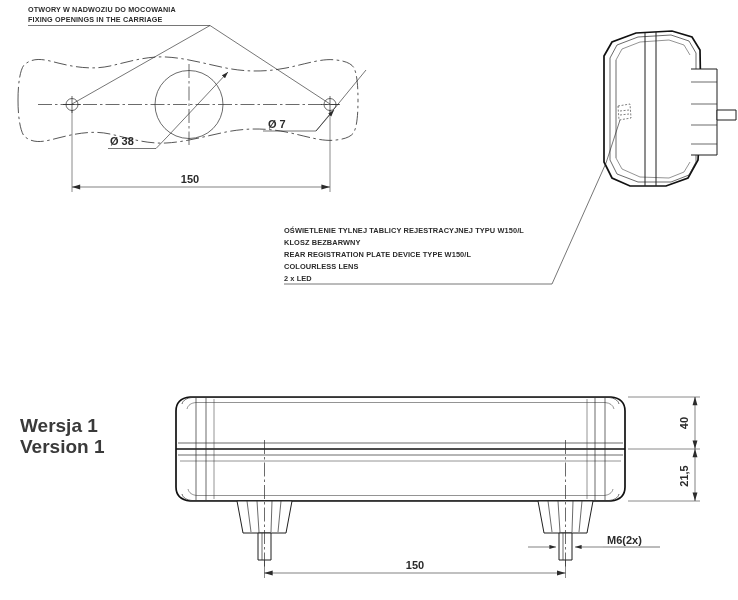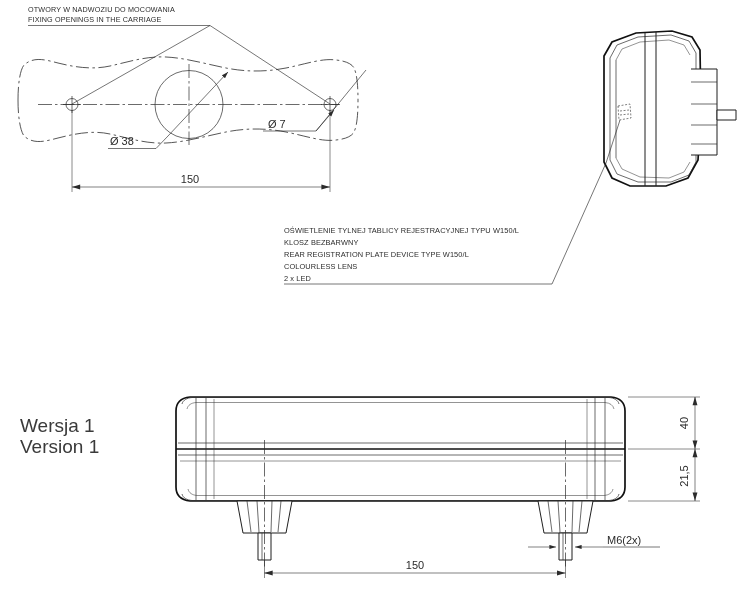--- a/index.html
+++ b/index.html
@@ -14,20 +14,21 @@
     position: relative;
     overflow: hidden;
     font-family: "Liberation Sans", sans-serif;
     color: #1a1a1a;
   }
   #drawing-root {
     position: absolute;
     left: 0; top: 0;
     width: 656px;
     height: 600px;
+    font-weight: bold;
   }
   svg.sheet {
     display: block;
     width: 738px;
     height: 600px;
   }
   text {
     font-family: "Liberation Sans", sans-serif;
     fill: #2b2b2b;
   }

